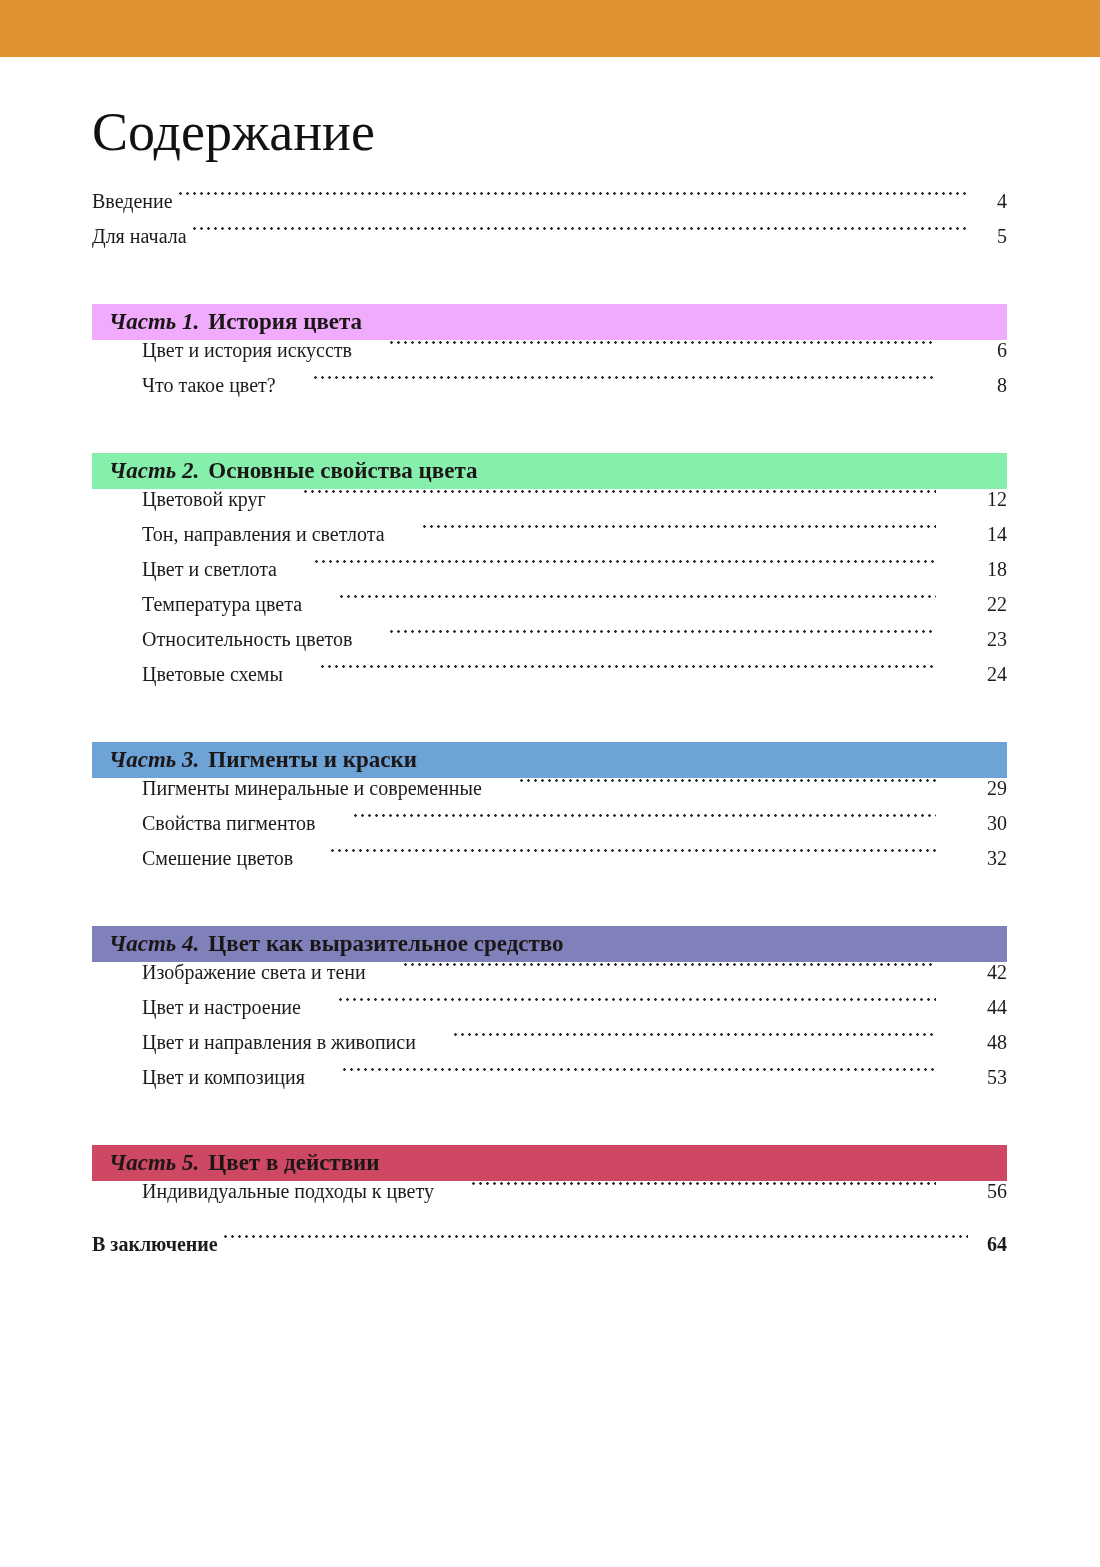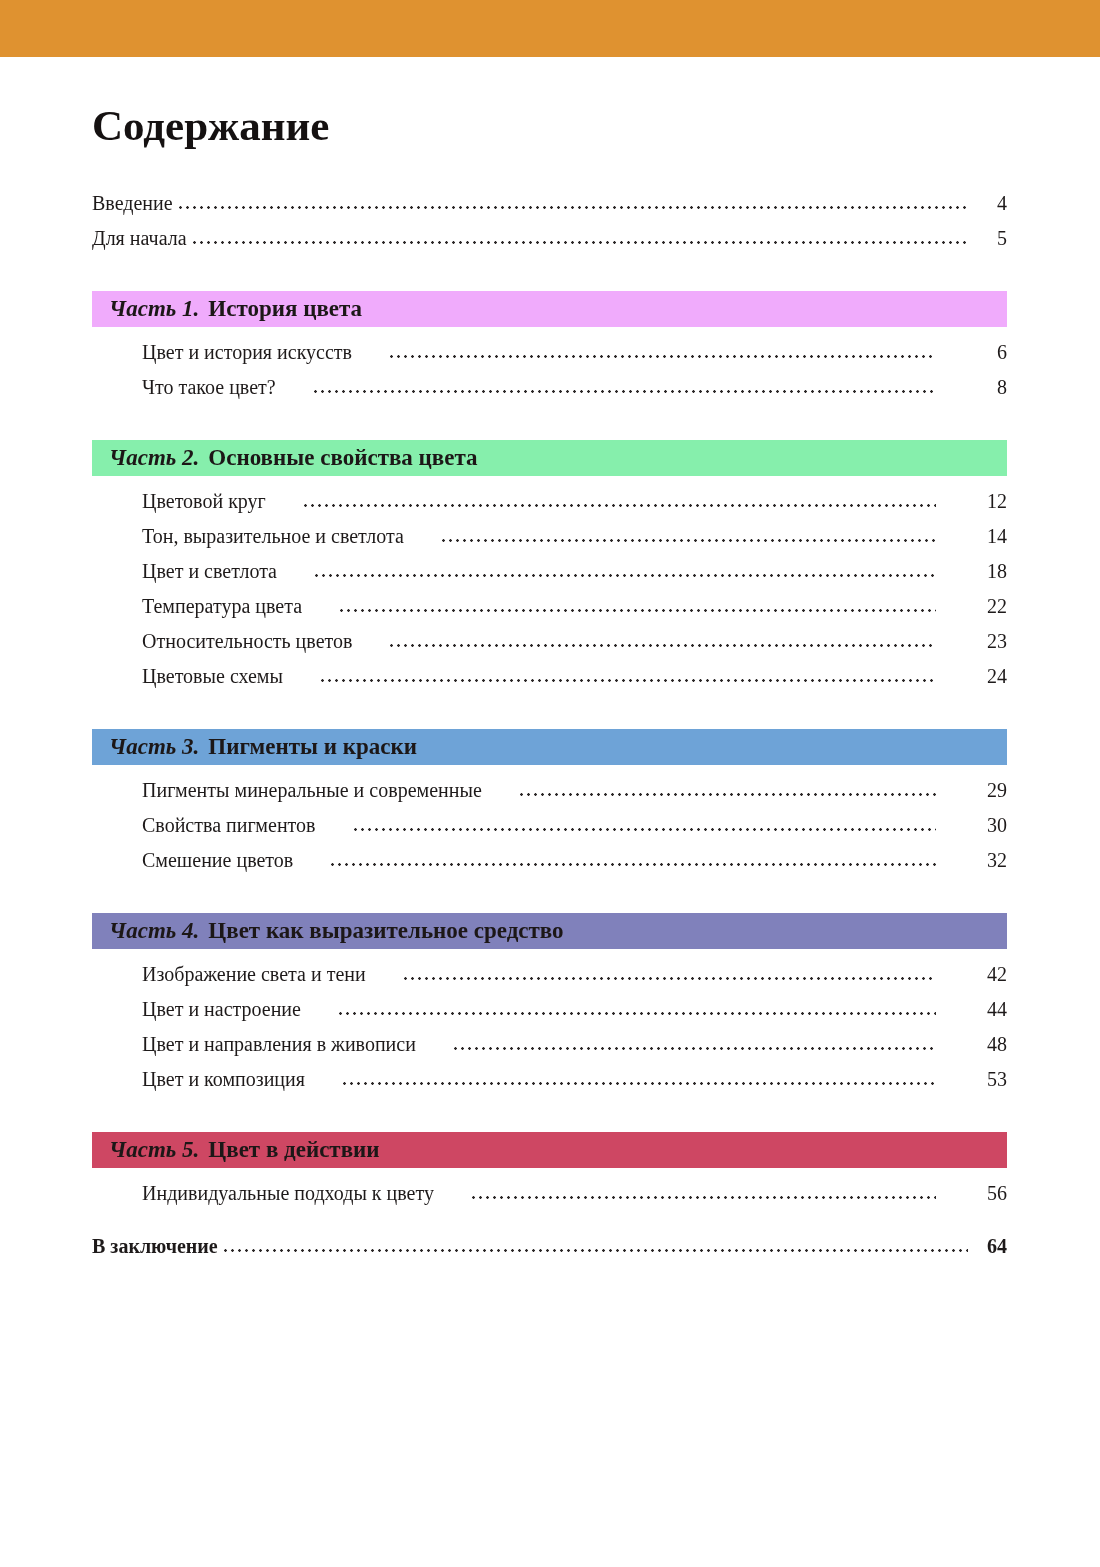--- a/index.html
+++ b/index.html
@@ -13,33 +13,32 @@
     overflow: hidden;
   }
   .top-bar {
     width: 100%;
     height: 57px;
   }
   .content {
     padding: 0 93px 0 92px;
   }
   h1.title {
-    font-size: 43px;
+    font-size: 54px;
     line-height: 1.15;
-    font-weight: 700;
+    font-weight: 400;
     margin: 44px 0 0 0;
     color: #151111;
   }
   .rows { }
   .top-rows { margin-top: 28px; }
   .bottom-rows { margin-top: 18px; font-weight: bold; }
   .row {
     height: 35px;
     display: flex;
-    align-items: flex-end;
     font-size: 20px;
     line-height: 1;
   }
   .row .label { white-space: nowrap; }
   .row .leader {
     flex: 1;
     height: 5px;
     margin: 0 7px 3px 6px;
     background-image: radial-gradient(circle at 1.5px 2.5px, #2b2727 1.15px, transparent 1.5px);
     background-size: 7px 5px;
@@ -110,21 +109,21 @@
       <span class="part-label">Часть 2.</span>
       <span class="part-title">Основные свойства цвета</span>
     </div>
     <div class="rows section-rows">
             <div class="row">
     <span class="label">Цветовой круг</span>
     <span class="leader"></span>
     <span class="pagenum">12</span>
   </div>
             <div class="row">
-    <span class="label">Тон, выразительное и светлота</span>
+    <span class="label">Тон, направления и светлота</span>
     <span class="leader"></span>
     <span class="pagenum">14</span>
   </div>
             <div class="row">
     <span class="label">Цвет и светлота</span>
     <span class="leader"></span>
     <span class="pagenum">18</span>
   </div>
             <div class="row">
     <span class="label">Температура цвета</span>

